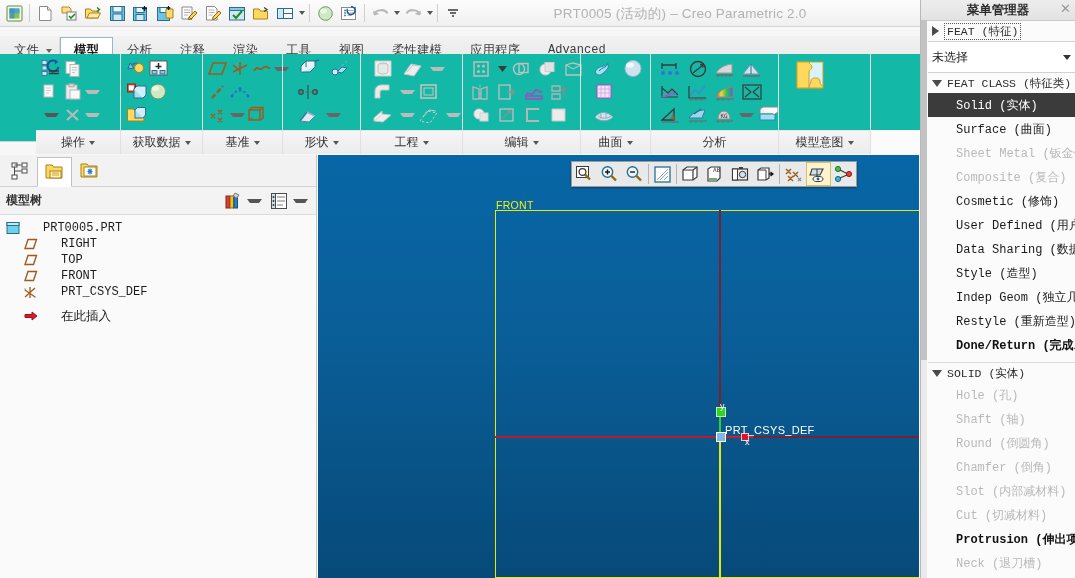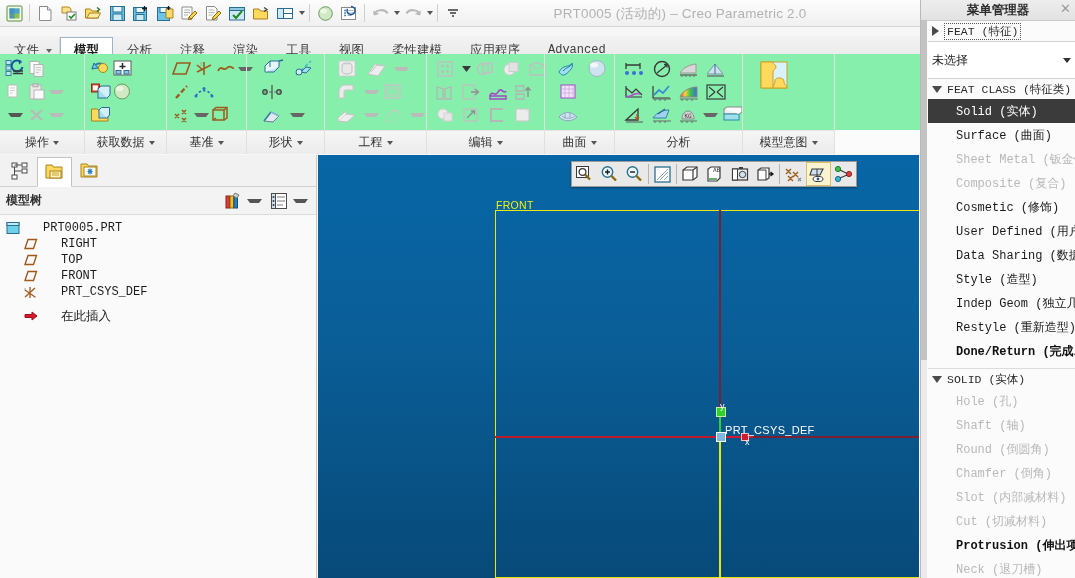--- a/index.html
+++ b/index.html
@@ -43,22 +43,23 @@
   .tab.file .tcaret{position:absolute;right:7px;top:11px;border-left:3px solid transparent;border-right:3px solid transparent;border-top:4px solid #666;}
   .tab.active{
     background:#fff;border:1px solid #9cb6c9;border-bottom:1px solid #fff;
     font-weight:bold;color:#1c1c1c;margin-bottom:-1px;height:26px;line-height:25px;
   }
   .tab.adv{font-family:"Liberation Mono",monospace;font-size:12px;}
 
   
   .ribbon{
     position:absolute;left:0;top:54px;width:920px;height:88px;
-    background:#86efac;border-bottom:1px solid #cfcfcf;box-sizing:border-box;
+    background:#14b8a6;border-bottom:1px solid #cfcfcf;box-sizing:border-box;
     display:flex;
+    padding-left:36px;
   }
   .group{position:relative;height:100px;box-sizing:border-box;display:flex;flex-direction:column;}
   .group + .group{border-left:1px solid #e0e0e0;}
   .grows{flex:1;display:flex;align-items:flex-start;padding:3px 4px 0 4px;}
   .col{display:flex;flex-direction:column;}
   .grow{display:flex;align-items:center;height:23px;}
   .gtitle{
     height:23px;line-height:23px;text-align:center;font-size:12px;color:#333;
     border-top:1px solid #e4e4e4;background:linear-gradient(#f5f5f5,#ececec);white-space:nowrap;
   }
@@ -111,21 +112,21 @@
   .mmhdr{height:20px;background:linear-gradient(#ededed,#e2e2e2);border-bottom:1px solid #c9c9c9;
     display:flex;align-items:center;justify-content:center;position:relative;}
   .mmhdr .t{font-weight:bold;font-size:12.5px;color:#2c2c2c;}
   .mmhdr .x{position:absolute;right:4px;top:2px;color:#9a9a9a;font-size:13px;line-height:14px;}
   .mmsec{height:20px;display:flex;align-items:center;padding-left:4px;box-sizing:border-box;
     font-family:"Liberation Mono",monospace;font-size:11.5px;color:#2b2b2b;white-space:nowrap;}
   .mmsec.boxed .bx{border:1px dotted #555;padding:0 2px;}
   .tri{width:0;height:0;margin-right:5px;flex:0 0 auto;}
   .tri.right{border-top:5px solid transparent;border-bottom:5px solid transparent;border-left:7px solid #4a4a4a;}
   .tri.down{border-left:5px solid transparent;border-right:5px solid transparent;border-top:7px solid #4a4a4a;}
-  .mmcombo{height:38px;background:#fff;border-top:1px solid #d2d2d2;border-bottom:1px solid #d2d2d2;
+  .mmcombo{height:32px;background:#fff;border-top:1px solid #d2d2d2;border-bottom:1px solid #d2d2d2;
     display:flex;align-items:center;padding:0 4px;box-sizing:border-box;font-size:12px;color:#222;}
   .mmcombo .cv{flex:1;white-space:nowrap;}
   .mmcombo .ca{border-left:4px solid transparent;border-right:4px solid transparent;border-top:5px solid #333;}
   .mmlist{background:#fbfbfb;}
   .mmi{height:24px;display:flex;align-items:center;padding-left:28px;box-sizing:border-box;
     font-family:"Liberation Mono",monospace;font-size:12px;color:#1a1a1a;white-space:nowrap;}
   .mmi.dis{color:#b9b9b9;}
   .mmi.sel{background:#3b3b3b;color:#ffffff;}
   .mmi.bold{font-weight:bold;color:#111;}
   .mmgap{height:5px;background:#fbfbfb;border-bottom:1px solid #dcdcdc;}

